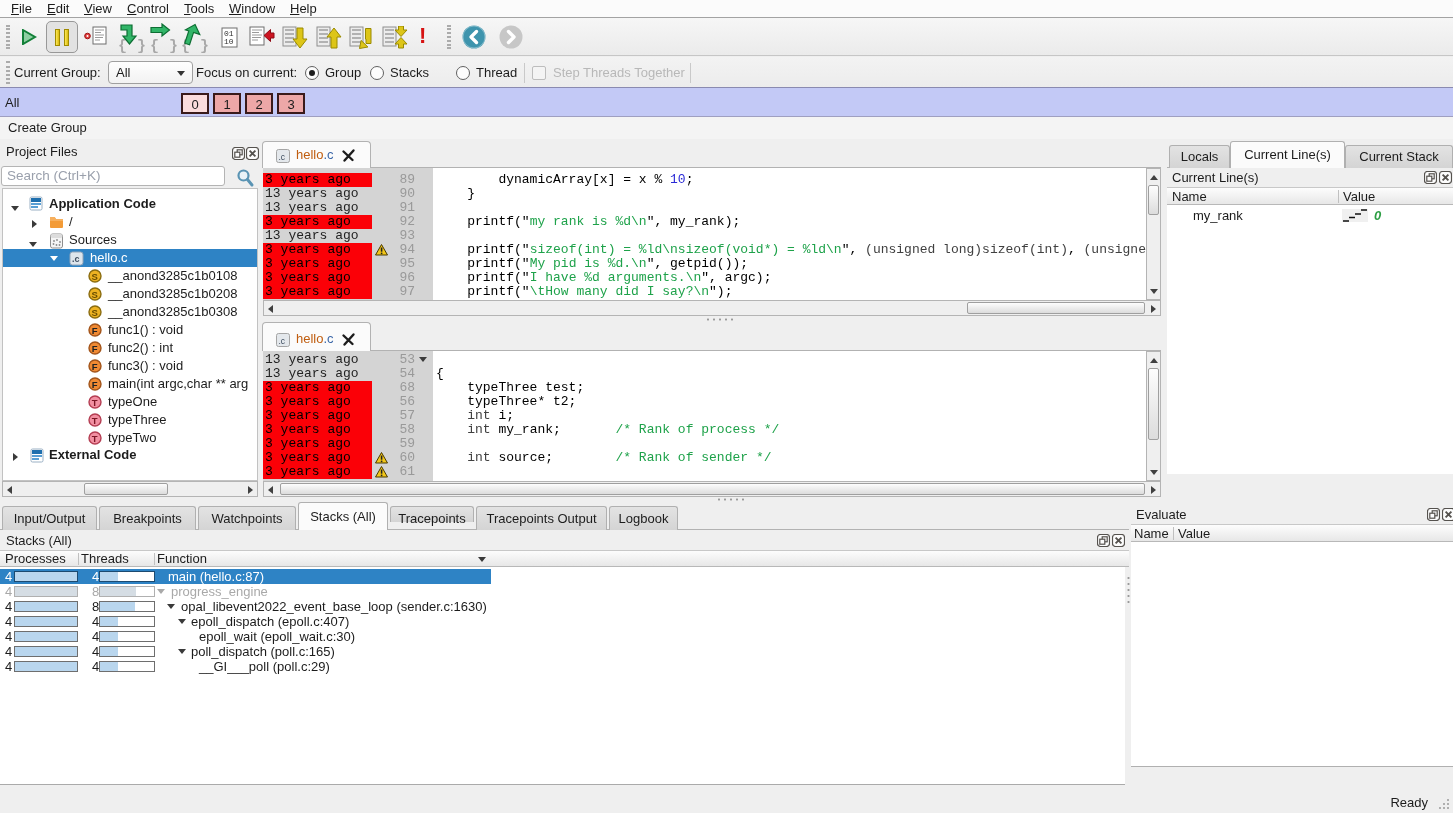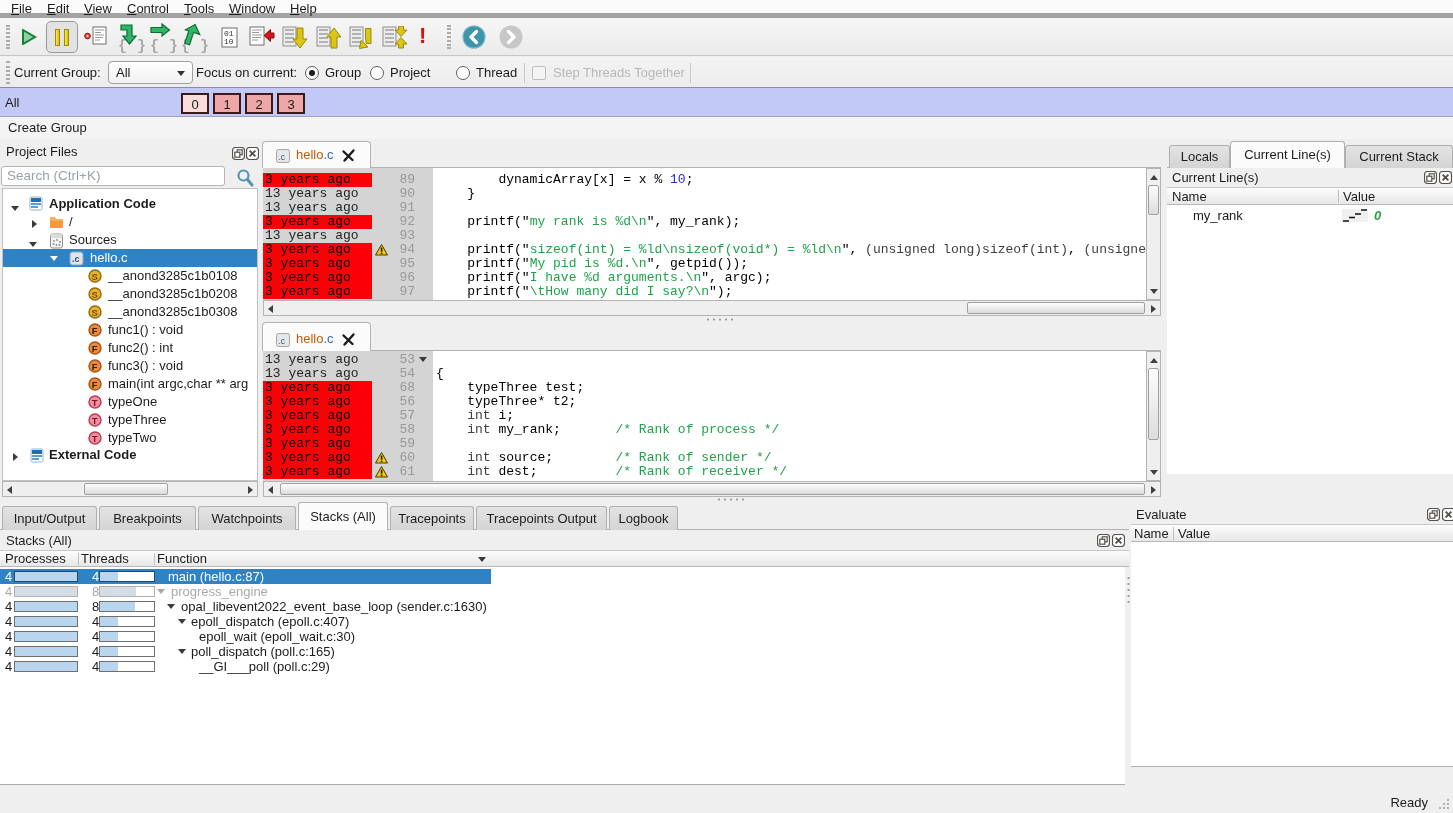--- a/index.html
+++ b/index.html
@@ -16,21 +16,21 @@
 .sb{position:absolute;background:#efefef;border:1px solid #b4b4b4}
 .sbt{position:absolute;background:linear-gradient(#fdfdfd,#dcdcdc);border:1px solid #9f9f9f;border-radius:2px}
 .k{color:#404040}.s{color:#1ea24a}.nb{color:#2a2ad6}
 .ann{position:absolute;height:14px;line-height:14px;font-family:"Liberation Mono",monospace;font-size:13px;color:#222;padding-left:2px;white-space:pre}
 .annr{background:#fb0007;color:#000000}
 .lno{position:absolute;height:14px;line-height:14px;font-family:"Liberation Mono",monospace;font-size:13px;color:#999;text-align:right;width:41px}
 .cl{position:absolute;height:14px;line-height:14px;font-family:"Liberation Mono",monospace;font-size:13px;white-space:pre;color:#000}
 </style></head>
 <body>
 
-<div class="p" style="left:0;top:0;width:1453px;height:18px;background:#fbfbfb;border-bottom:5px solid #a3a3a3">
+<div class="p" style="left:0;top:0;width:1453px;height:18px;background:#fbfbfb;border-bottom:1px solid #a3a3a3">
 <span class="p" style="left:11px;top:1px"><u>F</u>ile</span>
 <span class="p" style="left:47px;top:1px"><u>E</u>dit</span>
 <span class="p" style="left:84px;top:1px"><u>V</u>iew</span>
 <span class="p" style="left:127px;top:1px"><u>C</u>ontrol</span>
 <span class="p" style="left:184px;top:1px"><u>T</u>ools</span>
 <span class="p" style="left:229px;top:1px"><u>W</u>indow</span>
 <span class="p" style="left:290px;top:1px"><u>H</u>elp</span>
 </div>
 
 <div class="p" style="left:0;top:18px;width:1453px;height:38px;background:linear-gradient(#f6f6f6,#ebebeb);border-bottom:1px solid #c6c6c6">
@@ -161,21 +161,21 @@
 <div class="p" style="left:108px;top:4px;width:85px;height:23px;background:linear-gradient(#fefefe,#f2f2f2);border:1px solid #9f9f9f;border-radius:4px">
 <span class="p" style="left:7px;top:3px">All</span>
 <div class="arrd" style="right:7px;top:9px;border-top-color:#333"></div>
 </div>
 <span class="p" style="left:196px;top:8px">Focus on current:</span>
 <div class="p" style="left:305px;top:9px;width:14px;height:14px;border:1px solid #616161;border-radius:50%;background:#fdfdfd">
       <div class="p" style="left:3px;top:3px;width:6px;height:6px;border-radius:50%;background:#1e1e1e"></div>
     </div>
 <span class="p" style="left:325px;top:8px">Group</span>
 <div class="p" style="left:370px;top:9px;width:14px;height:14px;border:1px solid #616161;border-radius:50%;background:#fdfdfd"></div>
-<span class="p" style="left:390px;top:8px">Project</span>
+<span class="p" style="left:390px;top:8px">Stacks</span>
 <div class="p" style="left:456px;top:9px;width:14px;height:14px;border:1px solid #616161;border-radius:50%;background:#fdfdfd"></div>
 <span class="p" style="left:476px;top:8px">Thread</span>
 <div class="p" style="left:524px;top:6px;width:1px;height:20px;background:#c9c9c9"></div>
 <div class="p" style="left:532px;top:9px;width:14px;height:14px;border:1px solid #bdbdbd;border-radius:2px;background:#f4f4f4"></div>
 <span class="p" style="left:553px;top:8px;color:#b8b8b8">Step Threads Together</span>
 <div class="p" style="left:690px;top:6px;width:1px;height:20px;background:#c9c9c9"></div>
 </div>
 
 <div class="p" style="left:0;top:87px;width:1453px;height:30px;background:#c3c9f6;border-top:1px solid #8a8ab0;border-bottom:1px solid #9f9fc0">
 <span class="p" style="left:5px;top:7px">All</span>
@@ -412,21 +412,20 @@
     <rect x="5.8" y="3.5" width="1.6" height="4.2" fill="#222"></rect>
     <rect x="5.8" y="8.6" width="1.6" height="1.6" fill="#222"></rect>
   </svg>
 <div class="p" style="left:436px;top:351px;width:710px;height:130px;overflow:hidden">
 <div class="cl" style="left:0;top:16px">{</div>
 <div class="cl" style="left:0;top:30px">    typeThree test;</div>
 <div class="cl" style="left:0;top:44px">    typeThree* t2;</div>
 <div class="cl" style="left:0;top:58px">    <span class="k">int</span> i;</div>
 <div class="cl" style="left:0;top:72px">    <span class="k">int</span> my_rank;       <span class="s">/* Rank of process */</span></div>
 <div class="cl" style="left:0;top:100px">    <span class="k">int</span> source;        <span class="s">/* Rank of sender */</span></div>
-<div class="cl" style="left:0;top:114px">    <span class="k">int</span> dest;          <span class="s">/* Rank of receiver */</span></div>
 </div>
 
 <div class="sb" style="left:1146px;top:351px;width:15px;height:130px">
 <div class="arrd p" style="left:3px;top:6px;transform:rotate(180deg)"></div>
 <div class="sbt" style="left:1px;top:16px;width:11px;height:72px"></div>
 <div class="arrd p" style="left:3px;bottom:5px"></div>
 </div>
 <div class="sb" style="left:263px;top:481px;width:898px;height:16px">
 <div class="arrr p" style="left:4px;top:3.5px;transform:rotate(180deg)"></div>
 <div class="sbt" style="left:16px;top:1px;width:865px;height:12px"></div>
@@ -467,21 +466,21 @@
       </g>
     </svg>
 <span class="p" style="left:207px;top:3px;color:#2d9e44;font-style:italic;font-weight:bold">0</span>
 </div>
 
 <div class="p" style="left:0;top:502px;width:1129px;height:28px;border-bottom:1px solid #b2b2b2"></div>
 <div class="tab" style="left:2px;top:506px;width:95px;height:24px;line-height:23px">Input/Output</div>
 <div class="tab" style="left:99px;top:506px;width:97px;height:24px;line-height:23px">Breakpoints</div>
 <div class="tab" style="left:198px;top:506px;width:98px;height:24px;line-height:23px">Watchpoints</div>
 <div class="tab act" style="left:298px;top:502px;width:90px;height:28px;line-height:27px">Stacks (All)</div>
-<div class="tab" style="left:390px;top:506px;width:84px;height:24px;line-height:23px">Tracepoints</div>
+<div class="tab" style="left:390px;top:506px;width:84px;height:16px;line-height:23px">Tracepoints</div>
 <div class="tab" style="left:476px;top:506px;width:131px;height:24px;line-height:23px">Tracepoints Output</div>
 <div class="tab" style="left:609px;top:506px;width:69px;height:24px;line-height:23px">Logbook</div>
 
 <div class="p" style="left:0;top:530px;width:1129px;height:20px;background:#efefef">
 <span class="p" style="left:6px;top:3px">Stacks (All)</span>
 <svg class="p" style="left:1097px;top:4px" width="13" height="13">
       <rect x="0.5" y="0.5" width="12" height="12" rx="3" fill="#fcfcfc" stroke="#55524e" stroke-width="1.2"></rect>
       <rect x="5.2" y="2.8" width="5" height="5" fill="none" stroke="#55524e" stroke-width="1.2"></rect>
       <rect x="2.8" y="5.2" width="5" height="5" fill="#fcfcfc" stroke="#55524e" stroke-width="1.2"></rect>
     </svg>

